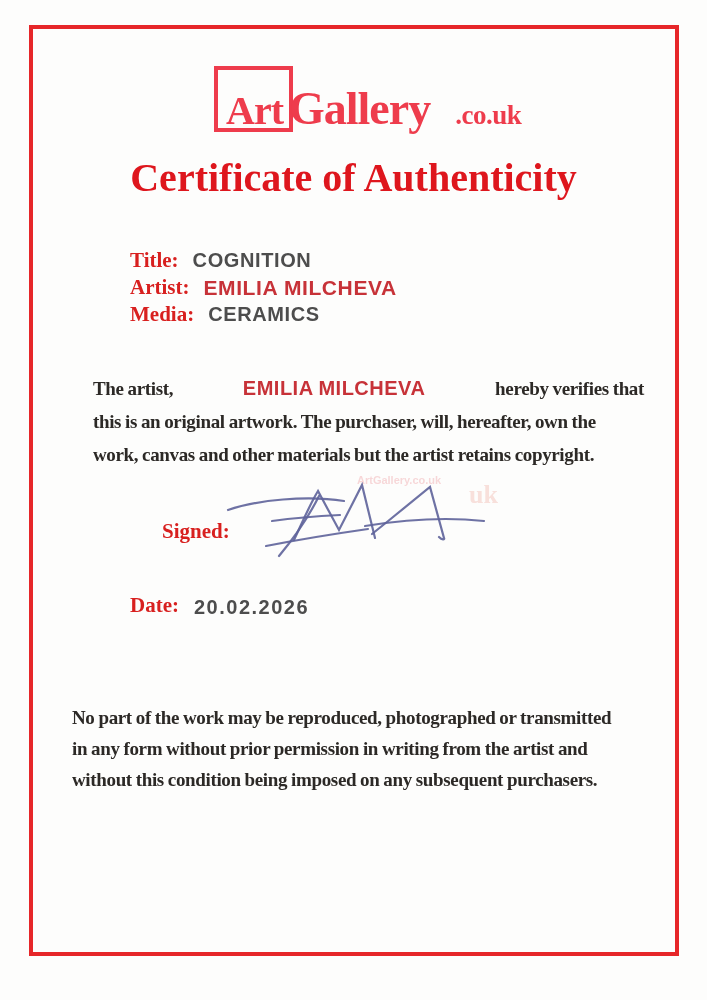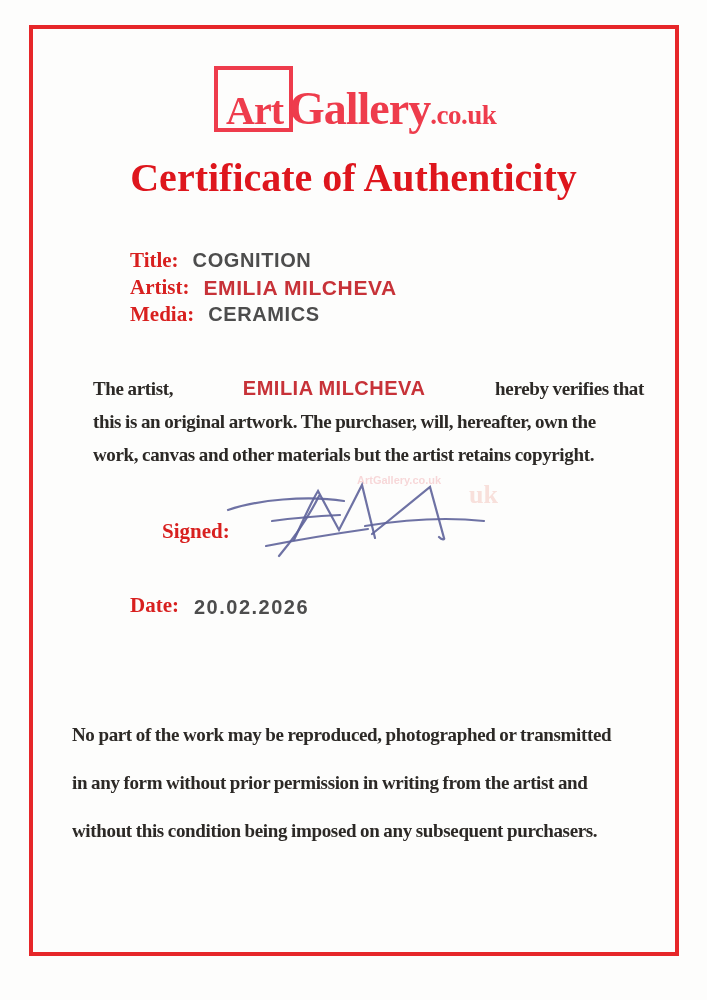--- a/index.html
+++ b/index.html
@@ -31,21 +31,21 @@
   }
   .logo-text {
     position: absolute; left: 14px; top: 26px;
     white-space: nowrap; line-height: 1;
     color: var(--logo-red, #ee3c4c);
     font-family: "Liberation Serif", serif;
     font-weight: 700;
   }
   .logo-art    { font-size: 40px; letter-spacing: -1px; }
   .logo-gallery{ font-size: 46px; letter-spacing: -1px; margin-left: 6px; }
-  .logo-couk   { font-size: 27px; letter-spacing: -0.5px; }
+  .logo-couk   { font-size: 27px; letter-spacing: -0.5px; margin-left: 25px; }
 
   
   .heading {
     position: absolute; top: 154px; left: 0; width: 707px;
     text-align: center;
     font-family: "Liberation Serif", serif;
     font-weight: 700; font-size: 40px; line-height: 1.2;
     color: var(--heading-red, #de161d);
   }
 
@@ -131,21 +131,21 @@
   }
 
   
   .legal {
     position: absolute; left: 72px; top: 702px; width: 580px;
     font-family: "Liberation Serif", serif;
     font-weight: 700; font-size: 19px; line-height: 31px;
     letter-spacing: -0.35px; word-spacing: -0.5px;
     color: var(--body-text, #2c2926);
   }
-  .legal div { white-space: nowrap; margin-top: 17px; }
+  .legal div { white-space: nowrap; }
 </style>
 </head>
 <body>
 
 <div class="sheet">
 
   <div class="frame"></div>
 
   <div class="logo">
     <div class="logo-box"></div>

